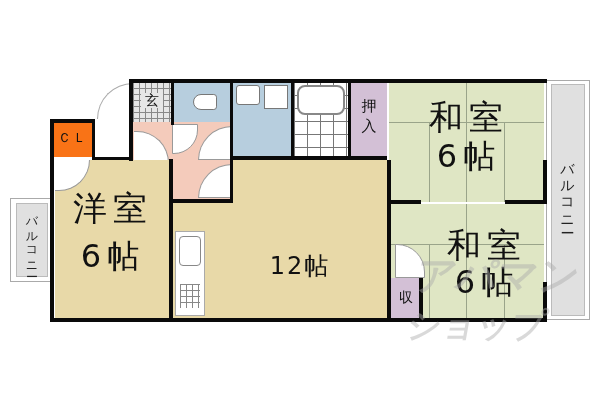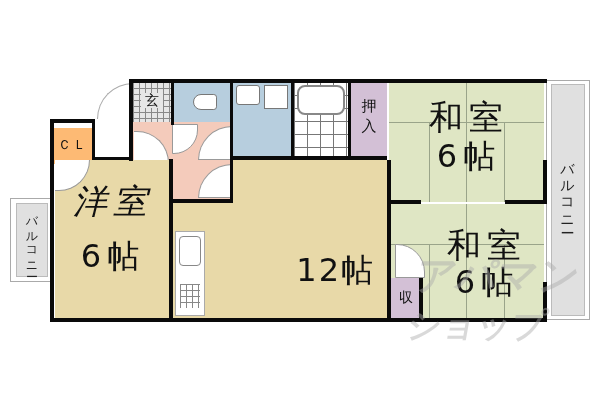--- a/index.html
+++ b/index.html
@@ -30,21 +30,21 @@
     <div class="abs" style="left:5px;top:4px;width:32px;height:74px;background:#e0e0e0;border:1px solid #bbb;"></div>
     <div class="abs vert" style="left:12px;top:8px;height:70px;font-size:12px;">バルコニー</div>
   </div>
   <div class="abs" style="left:546px;top:80px;width:44px;height:240px;border:1px solid #aaa;background:#fff;">
     <div class="abs" style="left:4px;top:3px;width:34px;height:232px;background:#e0e0e0;border:1px solid #bbb;"></div>
     <div class="abs vert" style="left:12px;top:72px;height:100px;">バルコニー</div>
   </div>
 
   <div class="abs" style="left:97px;top:83px;width:36px;height:36px;border-top:1px solid #aaa;border-left:1px solid #aaa;border-top-left-radius:36px;background:#fff;"></div>
 
-  <div class="abs" style="left:53px;top:128px;width:40px;height:36px;background:#fdba74;">
+  <div class="abs" style="left:53px;top:121px;width:40px;height:36px;background:#f97316;">
     <span class="room-label small" style="left:0;top:10px;width:40px;font-size:13px;letter-spacing:2px;">ＣＬ</span>
   </div>
   <div class="abs" style="left:93px;top:122px;width:38px;height:36px;background:#fff;"></div>
 
   <div class="abs grid" style="left:133px;top:82px;width:38px;height:40px;">
     <span class="room-label small" style="left:8px;top:11px;width:22px;background:#e6e6e6;font-size:14px;">玄</span>
   </div>
 
   <div class="abs" style="left:133px;top:122px;width:100px;height:44px;background:#f4cbbb;"></div>
   <div class="abs" style="left:172px;top:160px;width:61px;height:40px;background:#f4cbbb;"></div>
@@ -88,31 +88,31 @@
     <span class="room-label big" style="left:38px;top:24px;width:120px;">和室</span>
     <span class="room-label big" style="left:38px;top:62px;width:120px;font-size:32px;">6帖</span>
   </div>
 
   <div class="abs" style="left:391px;top:278px;width:30px;height:40px;background:#d3c0d6;">
     <span class="room-label small" style="left:0;top:12px;width:30px;font-size:14px;">収</span>
   </div>
 
   <div class="abs" style="left:55px;top:160px;width:116px;height:158px;background:#e8d9a8;">
     <div class="door" style="left:0;top:0;width:34px;height:30px;border-bottom-right-radius:34px;border-top:none;border-left:none;"></div>
-    <span class="room-label big" style="left:0;top:24px;width:116px;font-style:italic;">洋室</span>
+    <span class="room-label big" style="left:0;top:31px;width:116px;">洋室</span>
     <span class="room-label big" style="left:0;top:80px;width:116px;font-size:32px;">6帖</span>
   </div>
 
   <div class="abs" style="left:173px;top:202px;width:214px;height:116px;background:#e8d9a8;"></div>
   <div class="abs" style="left:233px;top:158px;width:154px;height:46px;background:#e8d9a8;"></div>
   <div class="abs" style="left:175px;top:231px;width:30px;height:85px;background:#fff;border:1px solid #aaa;">
     <div class="abs" style="left:3px;top:4px;width:22px;height:30px;border:1px solid #888;border-radius:4px;"></div>
     <div class="abs grid" style="left:4px;top:52px;width:20px;height:24px;background-color:#fff;"></div>
   </div>
-  <span class="room-label big" style="left:225px;top:254px;width:150px;font-size:32px;letter-spacing:2px;text-align:right;">12帖</span>
+  <span class="room-label big" style="left:225px;top:254px;width:150px;font-size:24px;letter-spacing:2px;">12帖</span>
 
   <div class="wall" style="left:129px;top:79px;width:261px;height:4px;"></div>
   <div class="wall" style="left:387px;top:79px;width:160px;height:4px;"></div>
   <div class="wall" style="left:129px;top:79px;width:4px;height:82px;"></div>
   <div class="wall" style="left:50px;top:119px;width:44px;height:4px;"></div>
   <div class="wall" style="left:50px;top:119px;width:4px;height:203px;"></div>
   <div class="wall" style="left:92px;top:119px;width:3px;height:41px;"></div>
   <div class="wall" style="left:92px;top:157px;width:40px;height:3px;"></div>
   <div class="wall" style="left:50px;top:318px;width:497px;height:4px;"></div>
   <div class="wall" style="left:169px;top:159px;width:4px;height:163px;"></div>

